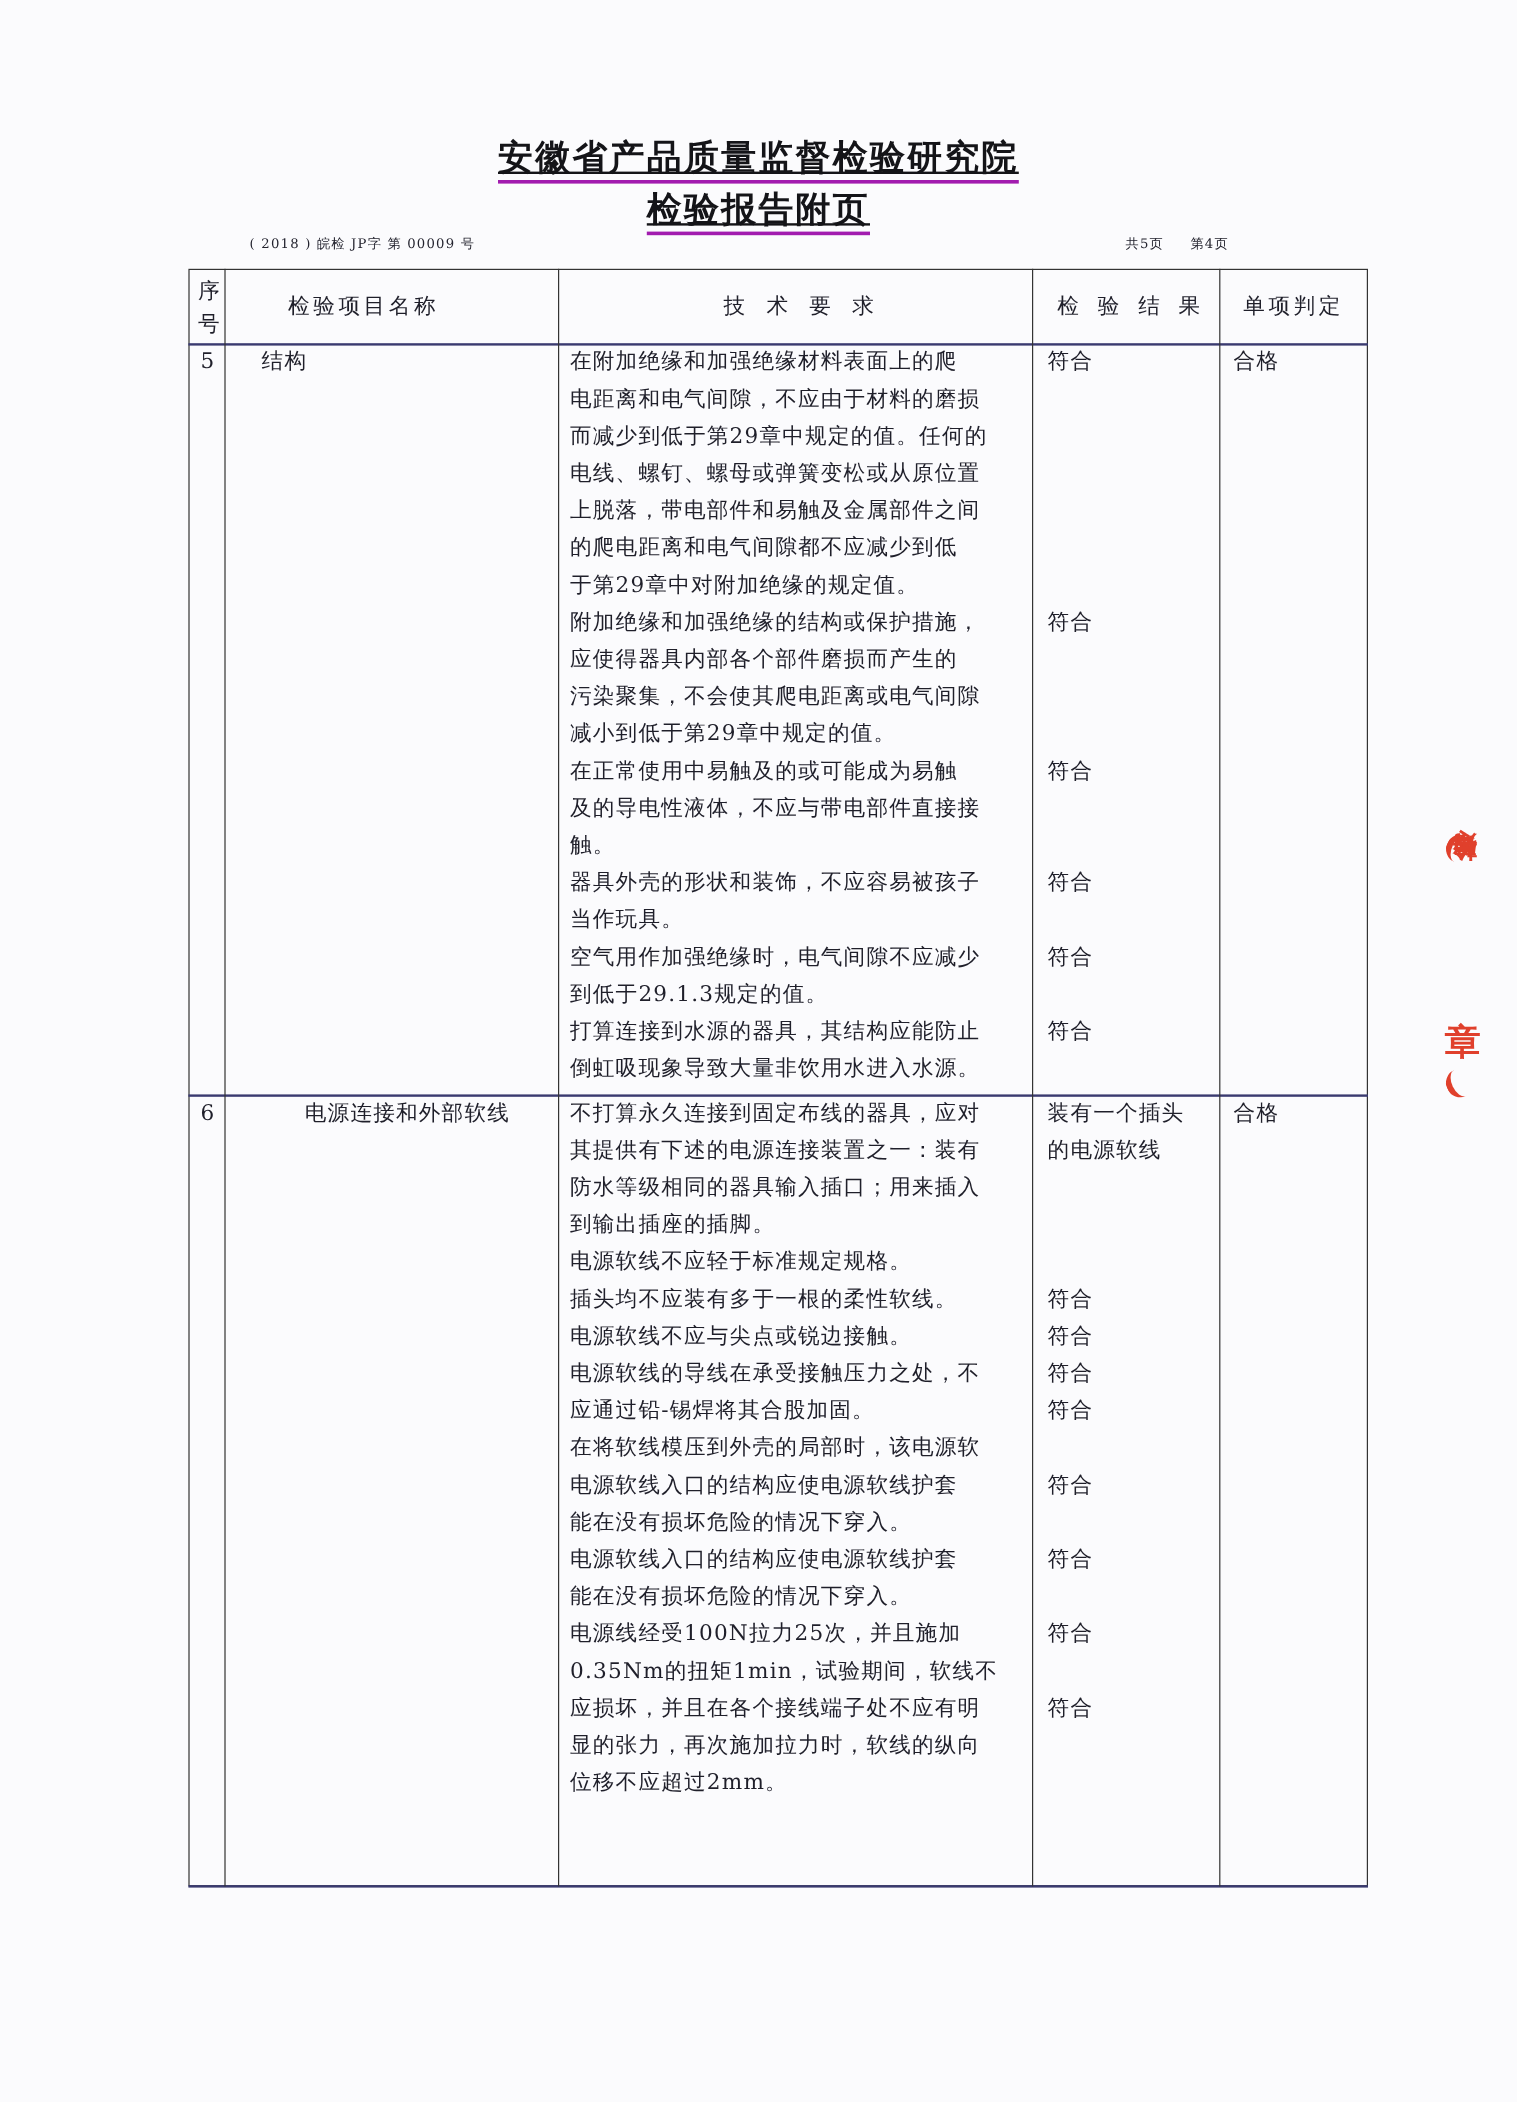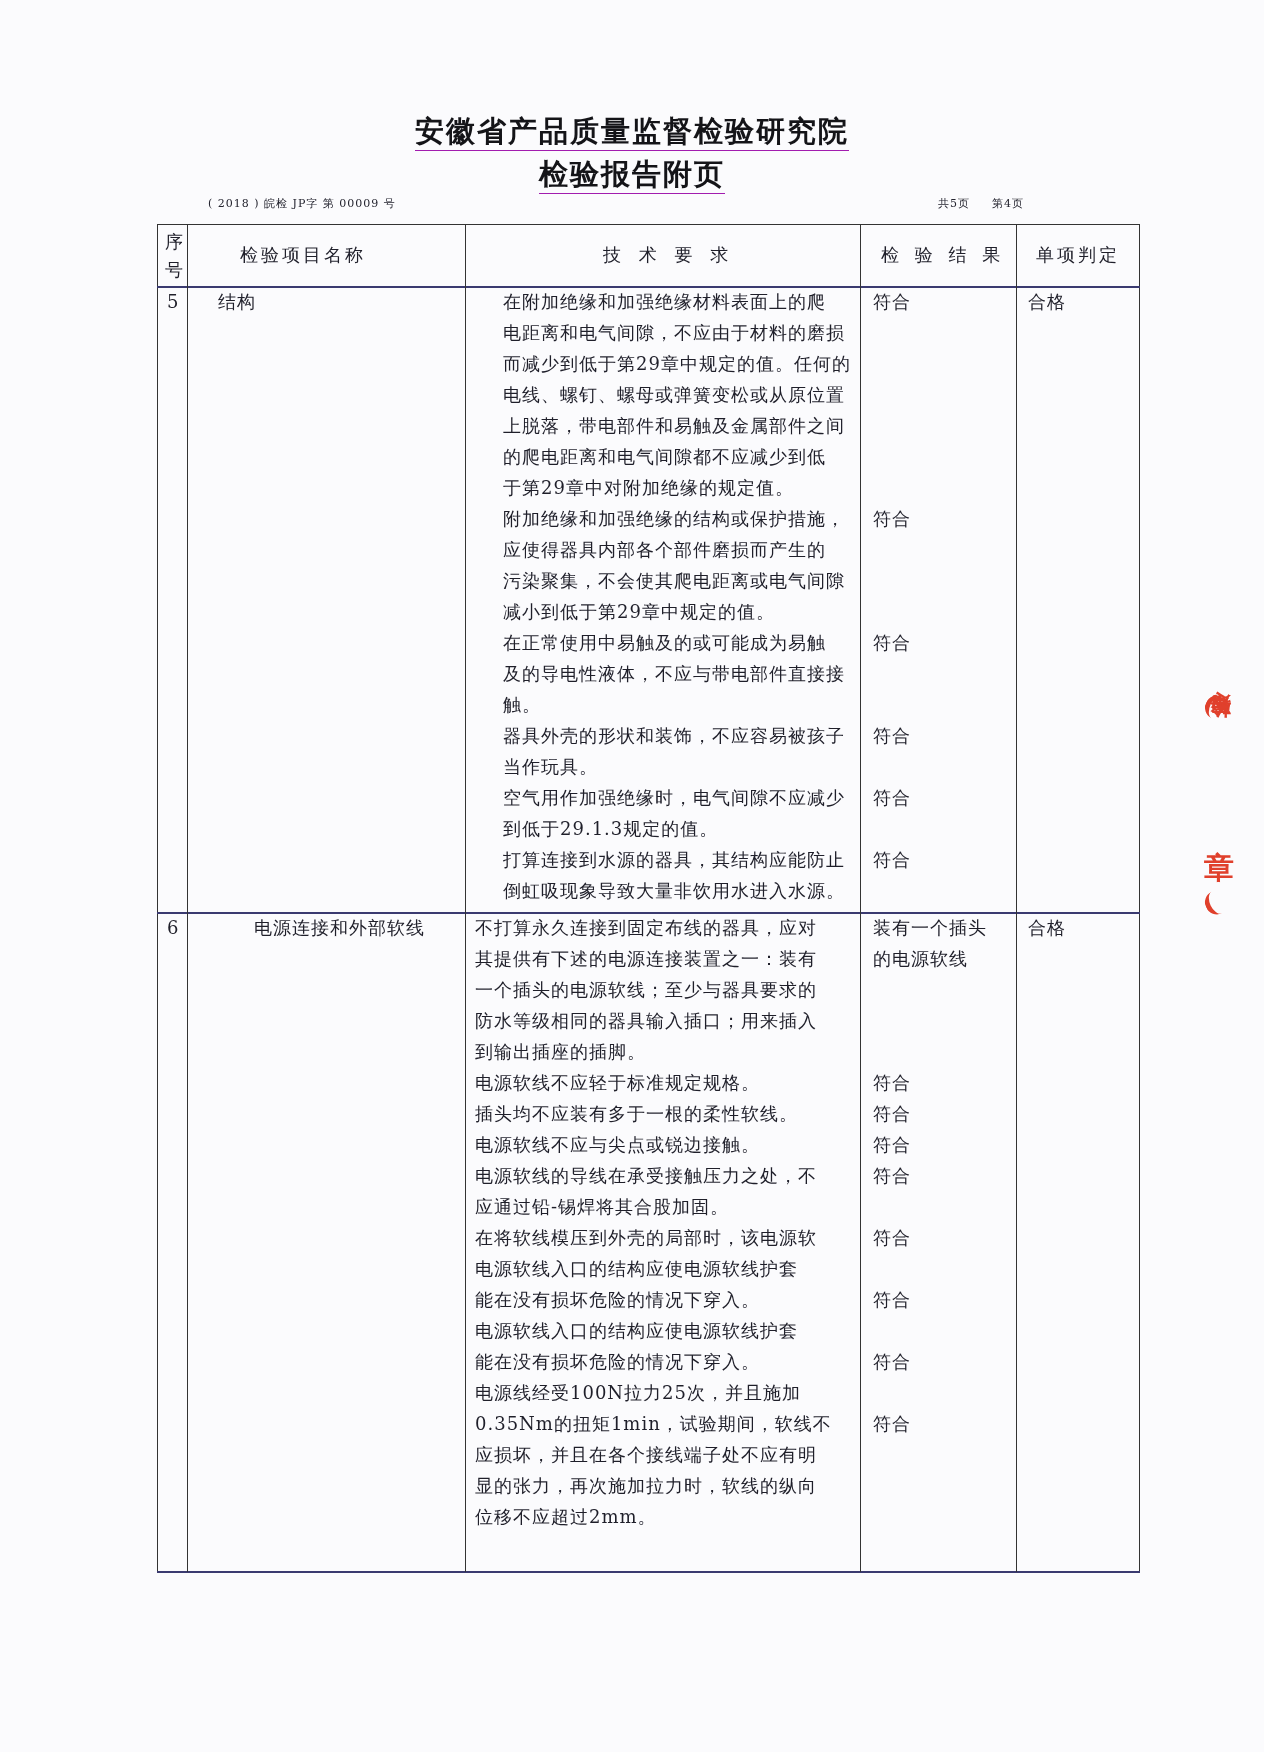--- a/index.html
+++ b/index.html
@@ -7,21 +7,21 @@
     width: 1264px; height: 1752px; position: relative; overflow: hidden;
     background: #fbfbfd;
     font-family: "DejaVu Serif", "Liberation Serif", serif;
     color: #1f1f2a;
   }
   .title {
     position: absolute; left: 0; width: 1264px; text-align: center;
     font-family: "DejaVu Sans", "Liberation Sans", sans-serif;
     font-weight: bold; color: #141418; letter-spacing: 2px;
   }
-  .title span { border-bottom: 1px solid #a21caf; padding-bottom: 2px; }
+  .title span { border-bottom: 3px solid #a21caf; padding-bottom: 2px; text-decoration: underline; }
   .t1 { top: 112px; font-size: 29px; }
   .t2 { top: 155px; font-size: 29px; }
   .meta { position: absolute; top: 196px; font-size: 11px; letter-spacing: 1px; color: #23232e; }
   .meta-left { left: 208px; }
   .meta-right { left: 938px; }
   .meta-right span + span { margin-left: 22px; margin-top: 16px; }
 
   .table {
     position: absolute; left: 157px; top: 224px; width: 983px; height: 1348px;
     border: 1.5px solid #333; box-sizing: border-box;
@@ -77,21 +77,21 @@
 <div class="hdr" style="left:240px; top:243px;">检验项目名称</div>
 <div class="hdr" style="left:603px; top:243px; letter-spacing:6px;">技 术 要 求</div>
 <div class="hdr" style="left:881px; top:243px; letter-spacing:5px;">检 验 结 果</div>
 <div class="hdr" style="left:1036px; top:243px;">单项判定</div>
 
 <div>
   <div class="cell" style="left:167px; top:286px;">5</div>
   <div class="cell" style="left:218px; top:286px;">结构</div>
   <div class="cell" style="left:1028px; top:286px;">合格</div>
 
-  <div class="cell" style="left:475px; top:286px;margin-left:28px;">
+  <div class="cell" style="left:475px; top:286px;">
     <span class="req-line">在附加绝缘和加强绝缘材料表面上的爬</span>
     <span class="req-line">电距离和电气间隙，不应由于材料的磨损</span>
     <span class="req-line">而减少到低于第29章中规定的值。任何的</span>
     <span class="req-line">电线、螺钉、螺母或弹簧变松或从原位置</span>
     <span class="req-line">上脱落，带电部件和易触及金属部件之间</span>
     <span class="req-line">的爬电距离和电气间隙都不应减少到低</span>
     <span class="req-line">于第29章中对附加绝缘的规定值。</span>
     <span class="req-line">附加绝缘和加强绝缘的结构或保护措施，</span>
     <span class="req-line">应使得器具内部各个部件磨损而产生的</span>
     <span class="req-line">污染聚集，不会使其爬电距离或电气间隙</span>
@@ -116,21 +116,20 @@
 </div>
 
 <div>
   <div class="cell" style="left:167px; top:912px;">6</div>
   <div class="cell" style="left:218px; top:912px;margin-left:36px;">电源连接和外部软线</div>
   <div class="cell" style="left:1028px; top:912px;">合格</div>
 
   <div class="cell" style="left:475px; top:912px;">
     <span class="req-line">不打算永久连接到固定布线的器具，应对</span>
     <span class="req-line">其提供有下述的电源连接装置之一：装有</span>
-    <span class="req-line">一个插头的电源软线；至少与器具要求的</span>
     <span class="req-line">防水等级相同的器具输入插口；用来插入</span>
     <span class="req-line">到输出插座的插脚。</span>
     <span class="req-line">电源软线不应轻于标准规定规格。</span>
     <span class="req-line">插头均不应装有多于一根的柔性软线。</span>
     <span class="req-line">电源软线不应与尖点或锐边接触。</span>
     <span class="req-line">电源软线的导线在承受接触压力之处，不</span>
     <span class="req-line">应通过铅-锡焊将其合股加固。</span>
     <span class="req-line">在将软线模压到外壳的局部时，该电源软</span>
     <span class="req-line">电源软线入口的结构应使电源软线护套</span>
     <span class="req-line">能在没有损坏危险的情况下穿入。</span>

